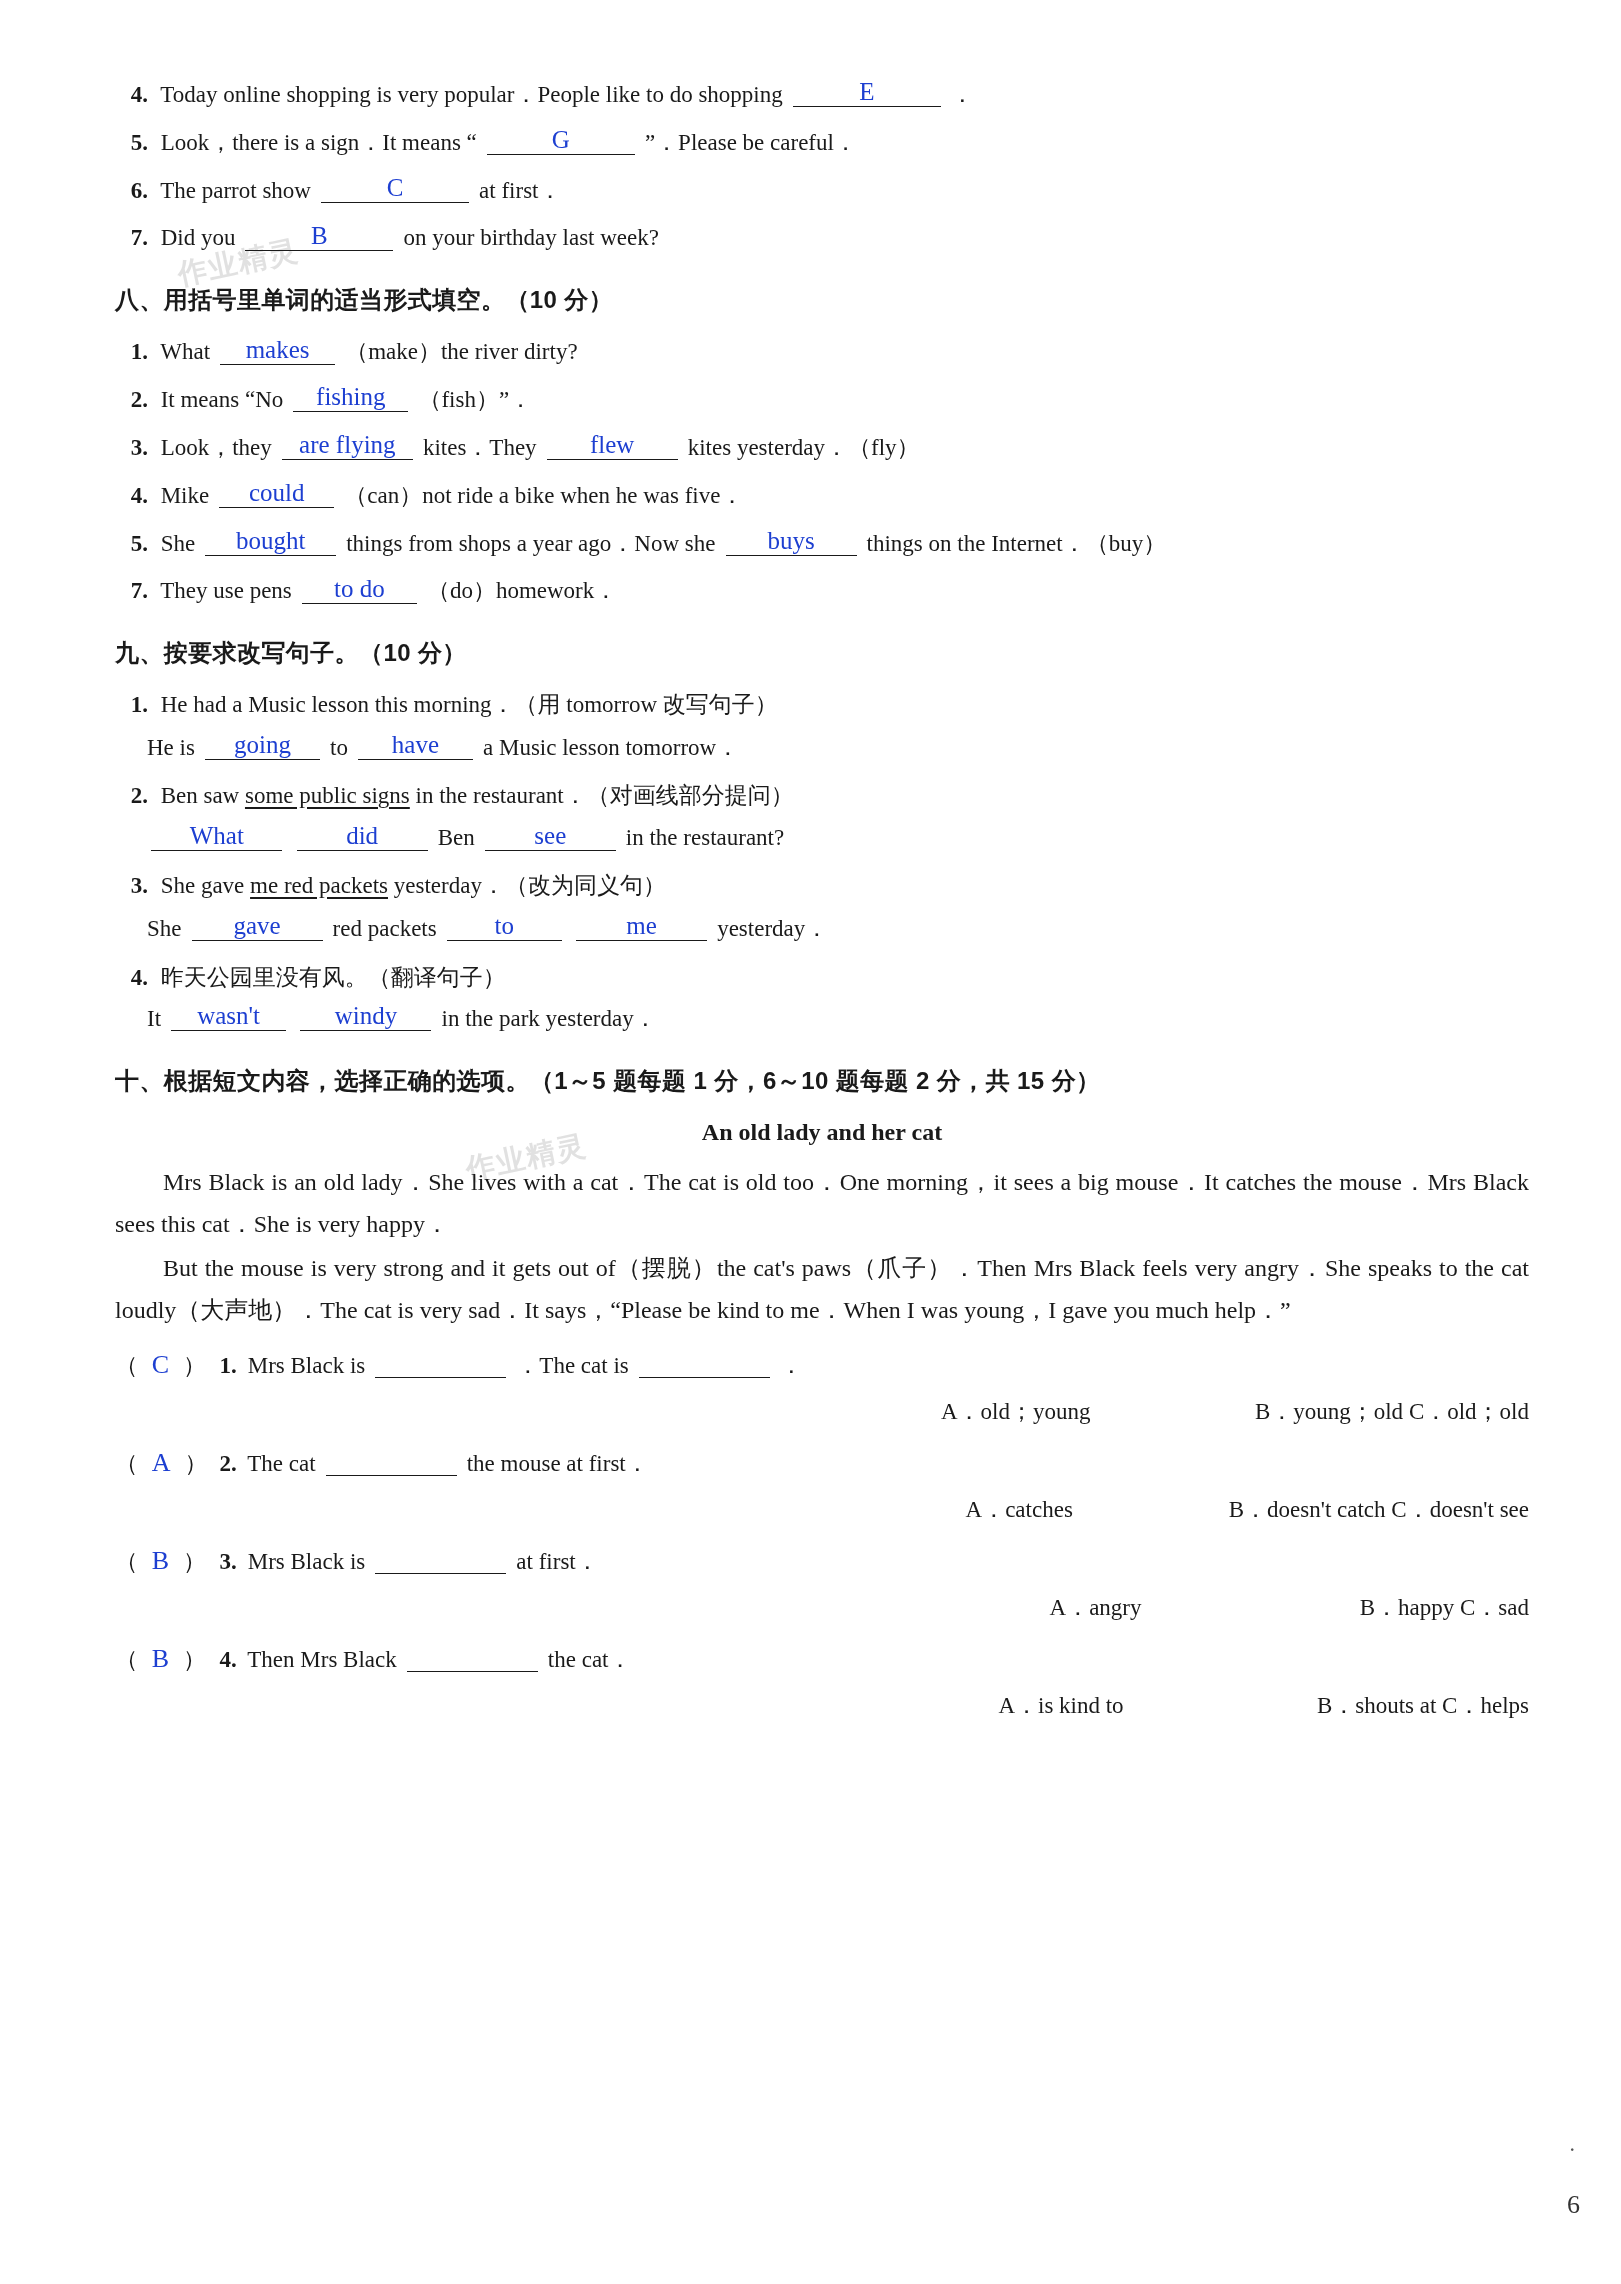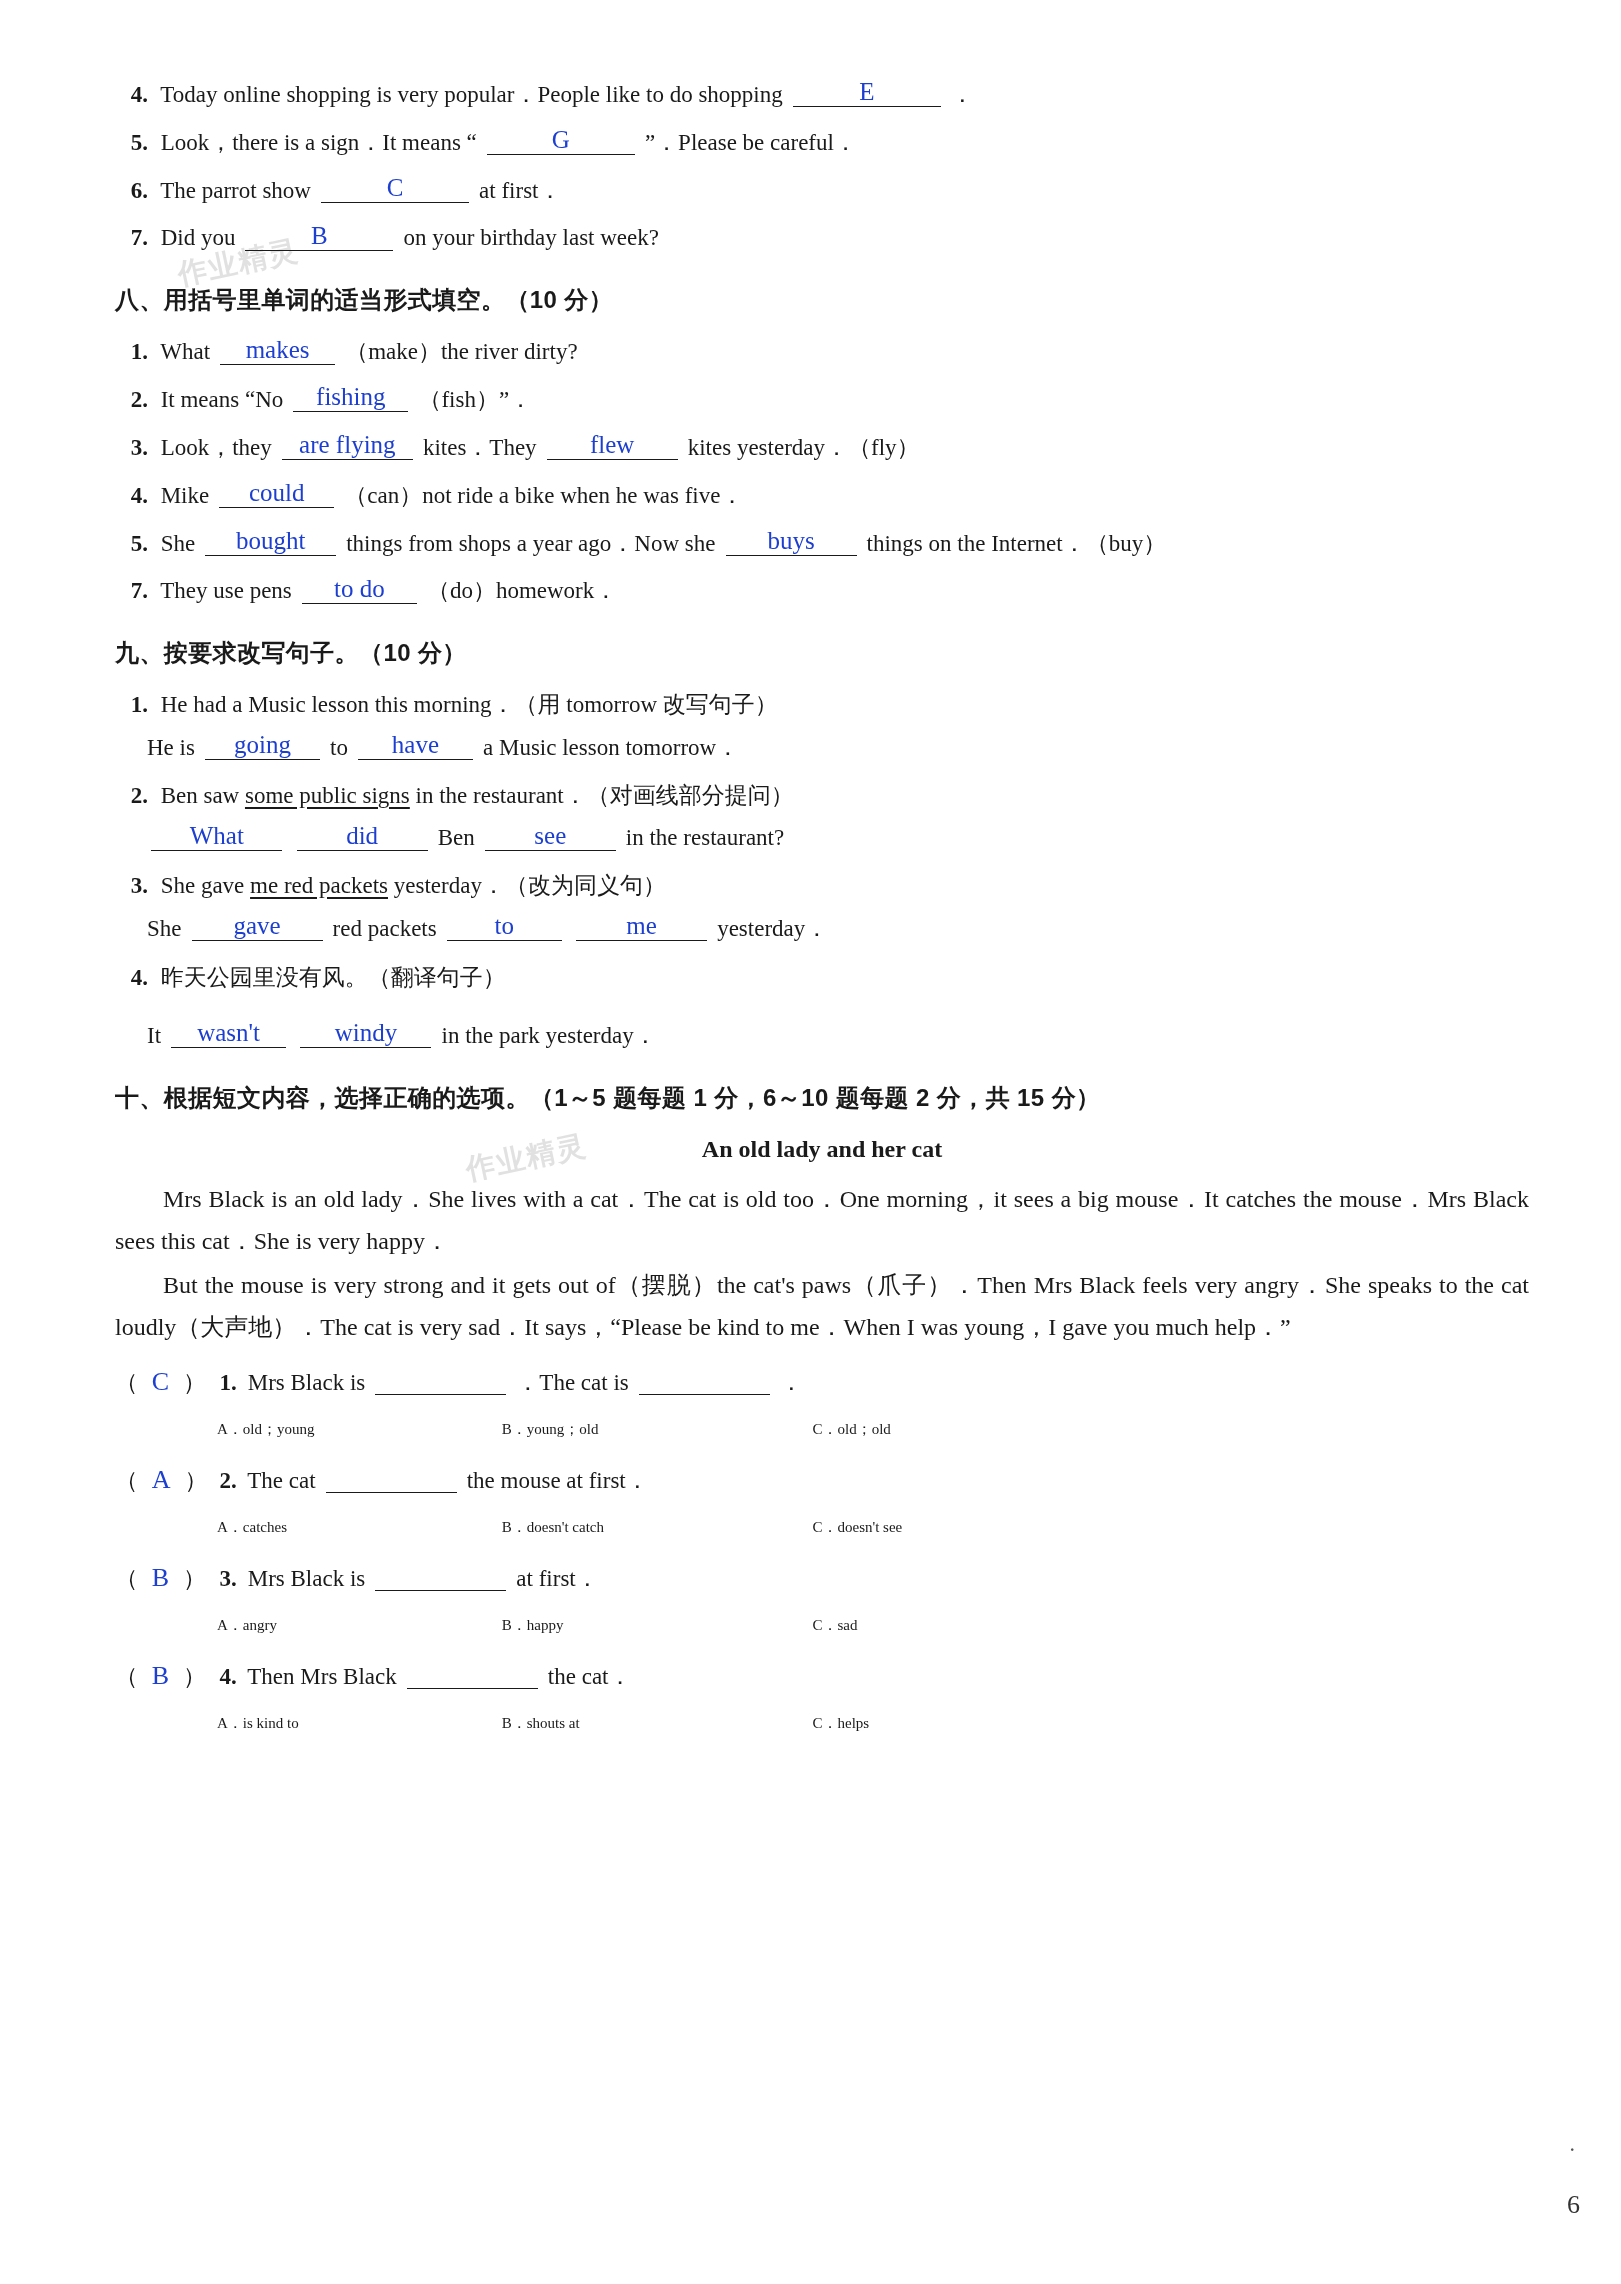--- a/index.html
+++ b/index.html
@@ -113,25 +113,26 @@
     width: 83px;
     position: relative;
     font-size: 23px;
   }
   .paren .pick {
     color: #1d3fd1;
     font-size: 26px;
     padding: 0 13.8px;
   }
   .options {
-    font-size: 15px;
+    font-size: 23px;
     line-height: 34px;
     margin-top: 12px;
     margin-left: 102px;
     white-space: nowrap;
+    text-align: right;
   }
   .opt { display: inline-block; }
   .opt.o1 { width: 281px; }
   .opt.o2 { width: 307px; }
 
   
   .uline { text-decoration: underline; text-underline-offset: 4.3px; }
 
   
   .page-num {
@@ -296,21 +297,21 @@
       <div class="line sub">
         <span>She </span>
         <span class="blank w150"><span class="ans">gave</span></span>
         <span>red packets </span>
         <span class="blank w130"><span class="ans">to</span></span>
         <span> </span>
         <span class="blank w150"><span class="ans">me</span></span>
         <span>yesterday．</span>
       </div>
 
-      <div class="line" style="margin-bottom:24px;">
+      <div class="line" style="margin-bottom:7px;">
         <span class="num">4.</span>
         <span class="cn">昨天公园里没有风。（翻译句子）</span>
       </div>
       <div class="line sub">
         <span>It </span>
         <span class="blank w130"><span class="ans">wasn't</span></span>
         <span> </span>
         <span class="blank w150"><span class="ans">windy</span></span>
         <span>in the park yesterday．</span>
       </div>

